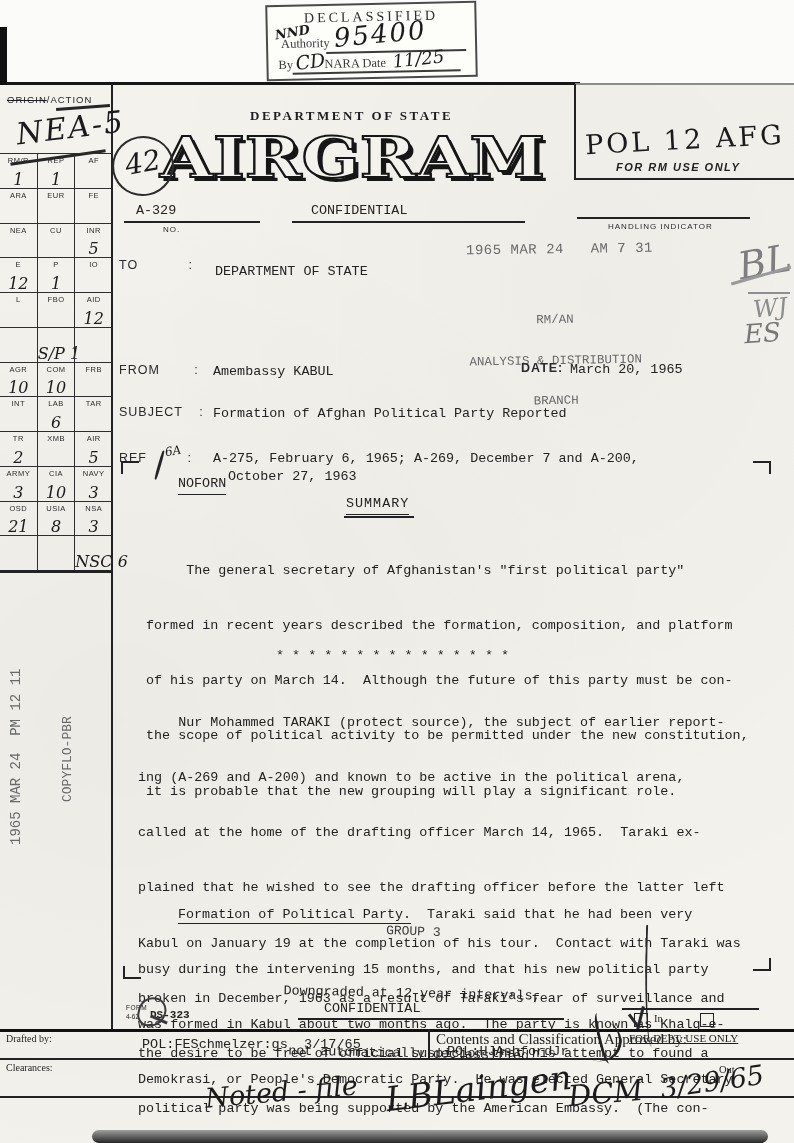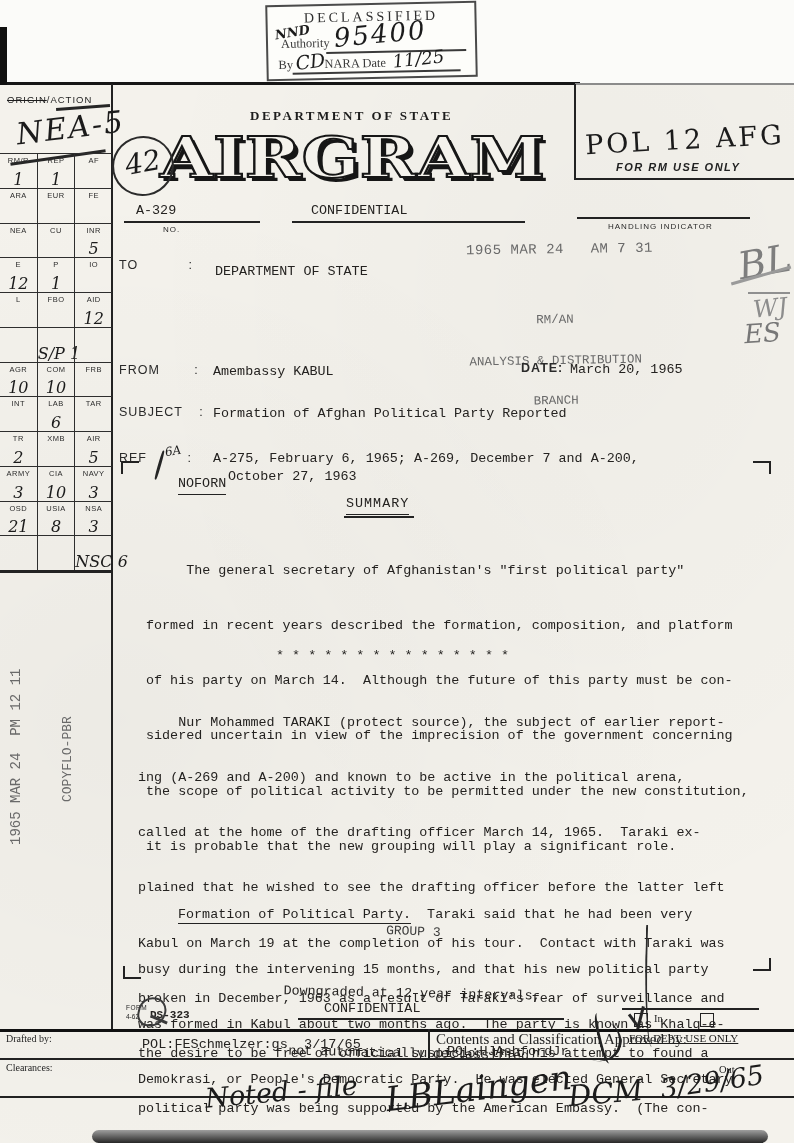--- a/index.html
+++ b/index.html
@@ -293,33 +293,32 @@
 <div class="bracket" style="left:753px;top:958px;border-bottom:2.5px solid #222;border-right:2.5px solid #222;"></div>
 
 <span class="abs tw u15" style="left:178px;top:475px;">NOFORN</span>
 <span class="abs tw u15" style="left:346px;top:495px;letter-spacing:1px;">SUMMARY</span>
 <div class="rule" style="left:344px;top:516px;width:70px;height:1.5px;"></div>
 
 <div class="abs tw" style="left:146px;top:525px;">
   <div>     The general secretary of Afghanistan's "first political party"</div>
   <div>formed in recent years described the formation, composition, and platform</div>
   <div>of his party on March 14.  Although the future of this party must be con-</div>
-  <div>sidered uncertain in view of the imprecision of the government concerning</div>
   <div>the scope of political activity to be permitted under the new constitution,</div>
   <div>it is probable that the new grouping will play a significant role.</div>
 </div>
 
 <div class="abs tw" style="left:276px;top:647px;">* * * * * * * * * * * * * * *</div>
 
 <div class="abs tw" style="left:138px;top:677px;">
   <div>     Nur Mohammed TARAKI (protect source), the subject of earlier report-</div>
   <div>ing (A-269 and A-200) and known to be active in the political arena,</div>
   <div>called at the home of the drafting officer March 14, 1965.  Taraki ex-</div>
   <div>plained that he wished to see the drafting officer before the latter left</div>
-  <div>Kabul on March 19 at the completion of his tour.  Contact with Taraki was</div>
+  <div>Kabul on January 19 at the completion of his tour.  Contact with Taraki was</div>
   <div>broken in December, 1963 as a result of Taraki's fear of surveillance and</div>
   <div>the desire to be free of official suspicion that his attempt to found a</div>
   <div>political party was being supported by the American Embassy.  (The con-</div>
   
   
 </div>
 
 <div class="abs tw" style="left:138px;top:869px;">
   <div><span class="u15" style="margin-left:40px;margin-top:28px;">Formation of Political Party.</span><span>  Taraki said that he had been very</span></div>
   <div>busy during the intervening 15 months, and that his new political party</div>

